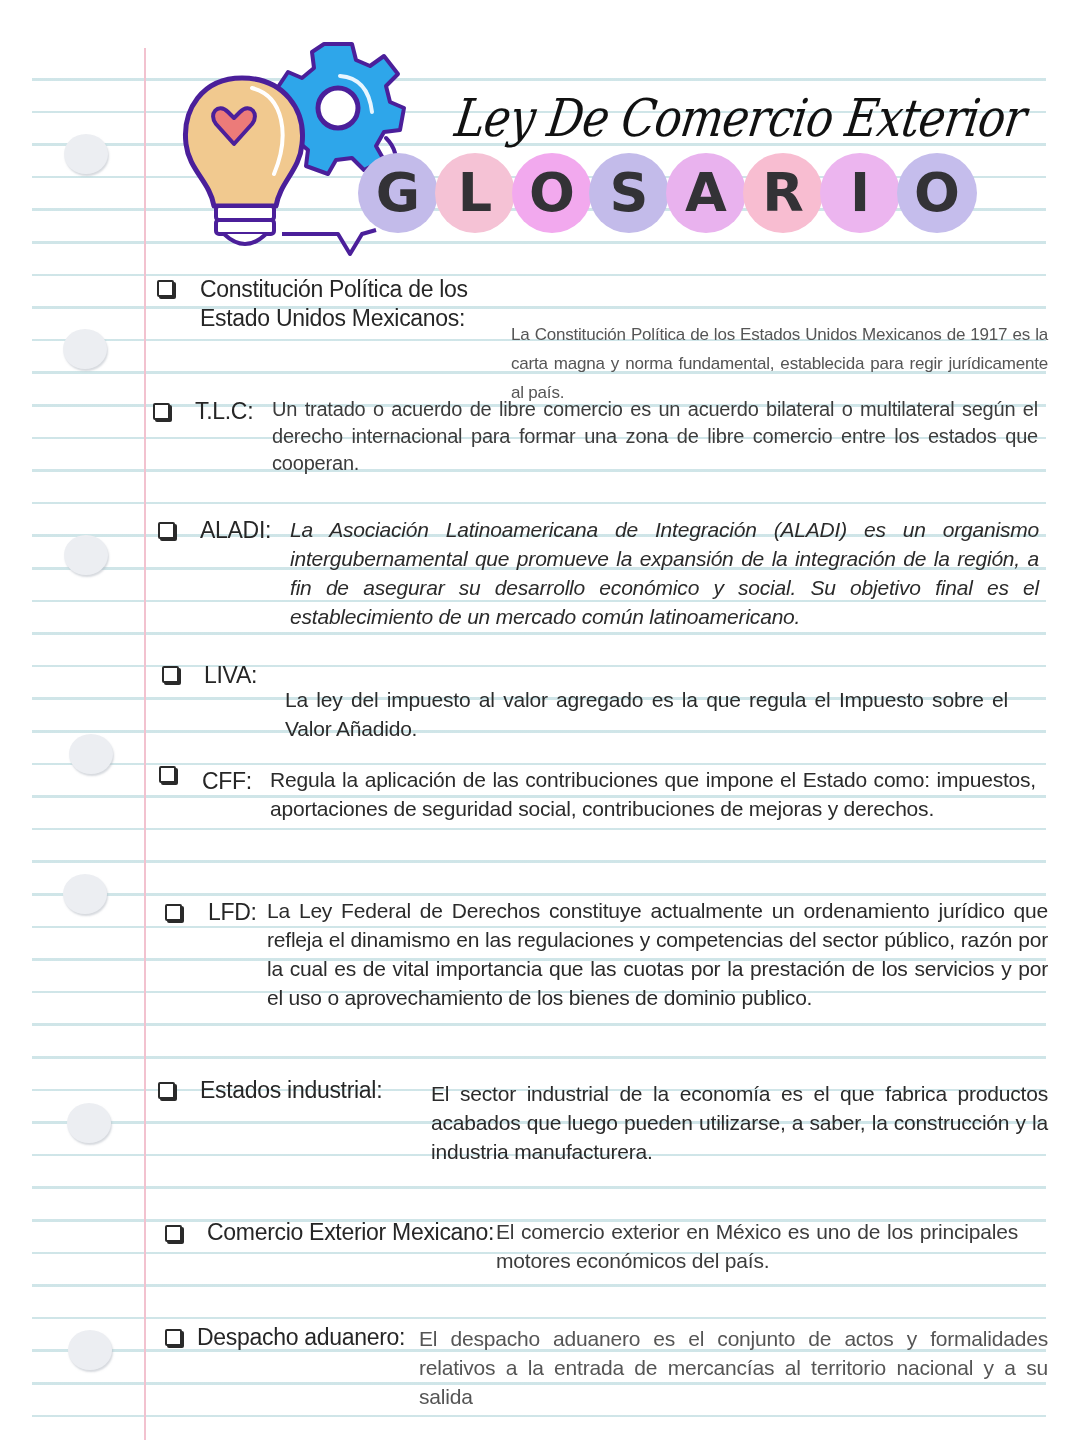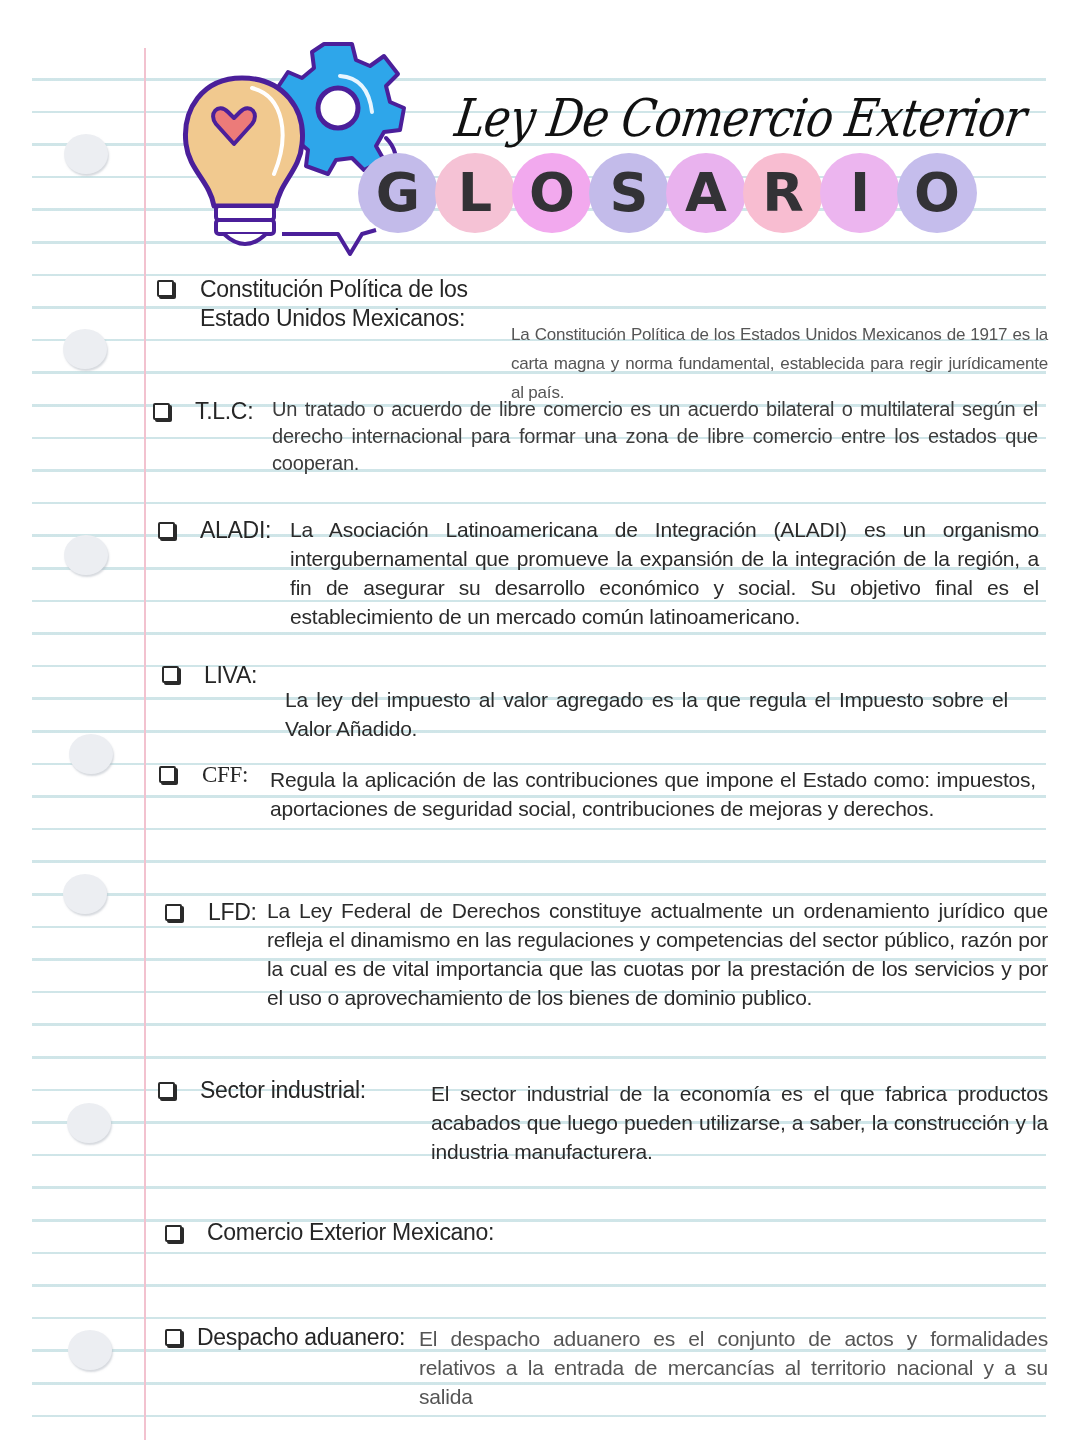--- a/index.html
+++ b/index.html
@@ -125,50 +125,51 @@
 
   <div class="entry" style="top:396px; height:84px;">
     <span class="checkbox" style="left:-2px; top:7px;"></span>
     <span class="term" style="left:40px; top:2px;">T.L.C:</span>
     <div class="def mid" style="left:117px; right:10px; top:0px; font-size:20px; line-height:27px;">Un tratado o acuerdo de libre comercio es un acuerdo bilateral o multilateral según el derecho internacional para formar una zona de libre comercio entre los estados que cooperan.</div>
   </div>
 
   <div class="entry" style="top:515px; height:120px;">
     <span class="checkbox" style="left:3px; top:7px;"></span>
     <span class="term" style="left:45px; top:2px;">ALADI:</span>
-    <div class="def" style="left:135px; right:9px; top:0px; line-height:29px;">La Asociación Latinoamericana de Integración (ALADI) es un organismo intergubernamental que promueve la expansión de la integración de la región, a fin de asegurar su desarrollo económico y social. Su objetivo final es el establecimiento de un mercado común latinoamericano.</div>
+    <div class="def" style="left:135px; right:9px; top:0px; line-height:29px;font-style:italic;">La Asociación Latinoamericana de Integración (ALADI) es un organismo intergubernamental que promueve la expansión de la integración de la región, a fin de asegurar su desarrollo económico y social. Su objetivo final es el establecimiento de un mercado común latinoamericano.</div>
   </div>
 
   <div class="entry" style="top:660px; height:70px;">
     <span class="checkbox" style="left:7px; top:6px;"></span>
     <span class="term" style="left:49px; top:2px;">LIVA:</span>
     <div class="def" style="left:130px; right:40px; top:10px; line-height:29px;margin-top:15px;">La ley del impuesto al valor agregado es la que regula el Impuesto sobre el Valor Añadido.</div>
   </div>
 
   <div class="entry" style="top:762px; height:90px;">
     <span class="checkbox" style="left:4px; top:4px;"></span>
-    <span class="term" style="left:47px; top:0px;font-family:Liberation Serif, serif;">CFF:</span>
+    <span class="term" style="left:47px; top:6px;">CFF:</span>
     <div class="def" style="left:115px; right:12px; top:3px; line-height:29px;">Regula la aplicación de las contribuciones que impone el Estado como: impuestos, aportaciones de seguridad social, contribuciones de mejoras y derechos.</div>
   </div>
 
   <div class="entry" style="top:896px; height:150px;">
     <span class="checkbox" style="left:10px; top:8px;"></span>
     <span class="term" style="left:53px; top:3px;">LFD:</span>
     <div class="def" style="left:112px; right:0; top:0px; line-height:29px;">La Ley Federal de Derechos constituye actualmente un ordenamiento jurídico que refleja el dinamismo en las regulaciones y competencias del sector público, razón por la cual es de vital importancia que las cuotas por la prestación de los servicios y por el uso o aprovechamiento de los bienes de dominio publico.</div>
   </div>
 
   <div class="entry" style="top:1077px; height:90px;">
     <span class="checkbox" style="left:3px; top:5px;"></span>
-    <span class="term" style="left:45px; top:0px;">Sector industrial:</span>
+    <span class="term" style="left:45px; top:0px;">Estados industrial:</span>
     <div class="def" style="left:232px; right:0; top:2px; line-height:29px;margin-left:44px;">El sector industrial de la economía es el que fabrica productos acabados que luego pueden utilizarse, a saber, la construcción y la industria manufacturera.</div>
   </div>
 
   <div class="entry" style="top:1217px; height:60px;">
     <span class="checkbox" style="left:10px; top:8px;"></span>
     <span class="term" style="left:52px; top:2px;">Comercio Exterior Mexicano:</span>
+    <div class="def mid" style="left:341px; right:30px; top:0px; line-height:29px; text-align-last:auto;">El comercio exterior en México es uno de los principales motores económicos del país.</div>
   </div>
 
   <div class="entry" style="top:1324px; height:90px;">
     <span class="checkbox" style="left:10px; top:5px;"></span>
     <span class="term" style="left:42px; top:0px;">Despacho aduanero:</span>
     <div class="def gray" style="left:264px; right:0; top:0px; line-height:29px;">El despacho aduanero es el conjunto de actos y formalidades relativos a la entrada de mercancías al territorio nacional y a su salida</div>
   </div>
 </div>
 
 </body></html>

